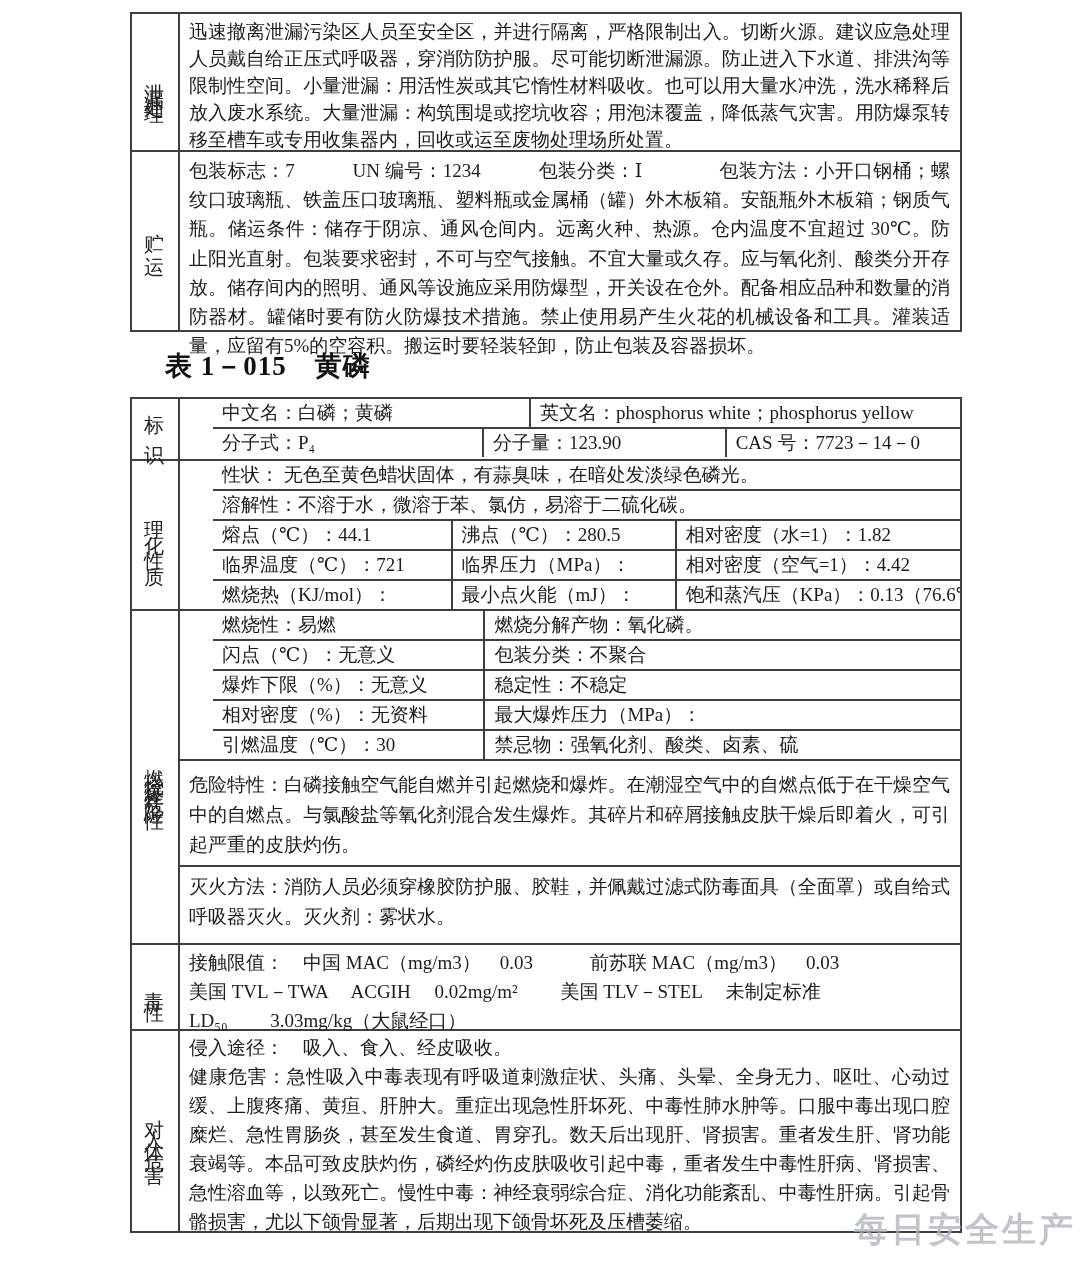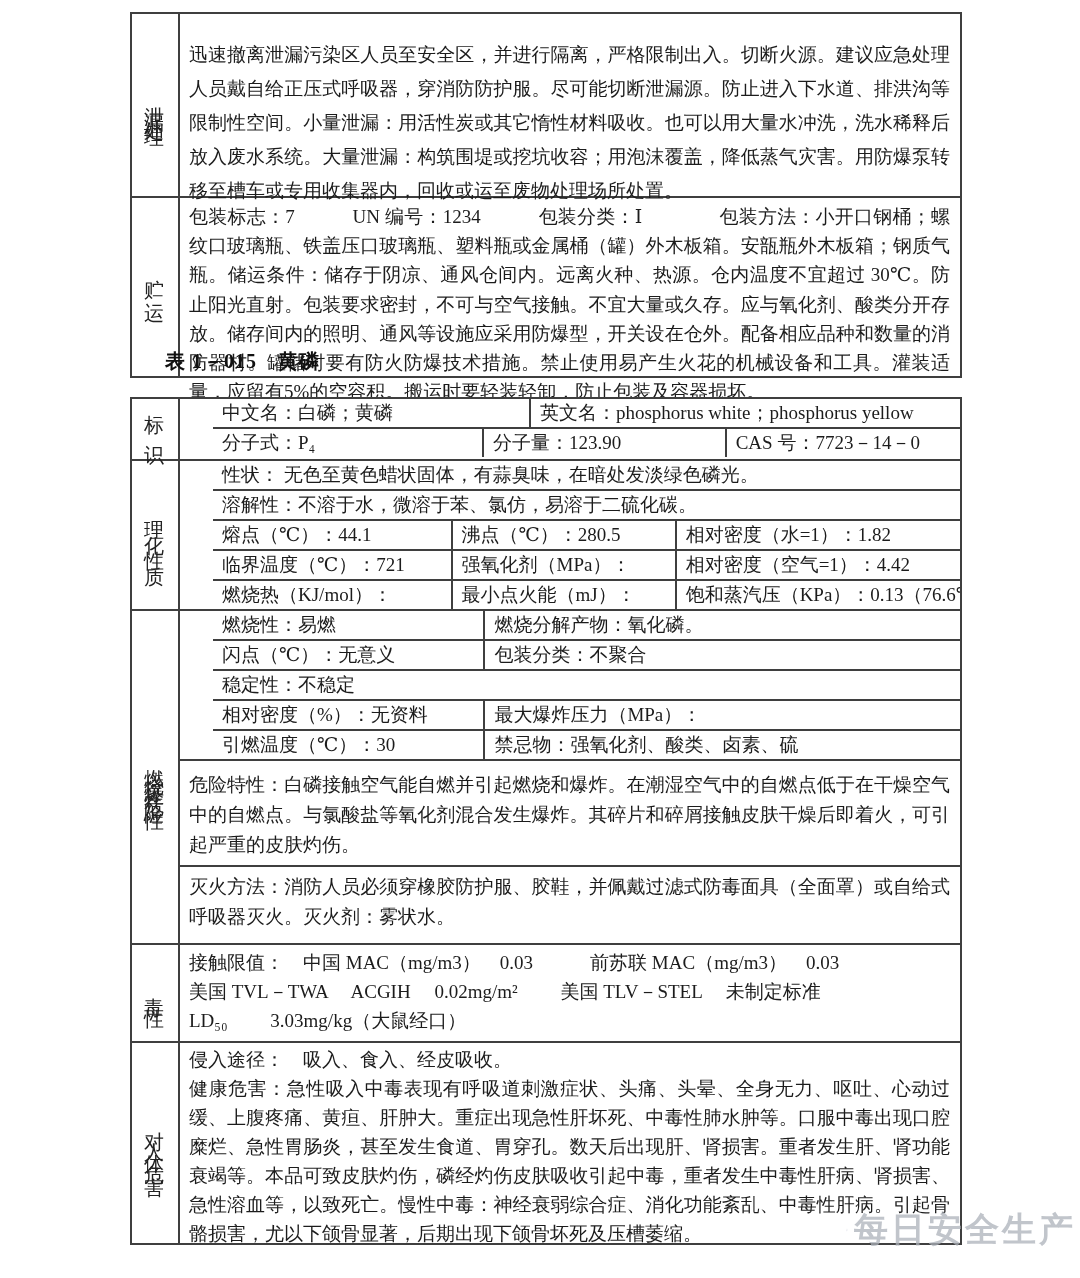--- a/index.html
+++ b/index.html
@@ -36,38 +36,38 @@
   .row + .row{border-top:2px solid #3f3f3f;}
   .cols{display:flex;align-items:stretch;}
   .cols .cell + .cell{border-left:2px solid #3f3f3f;}
   .cell{box-sizing:border-box;padding:0 0 0 9px;}
 
   
   .r1{height:28px;line-height:28px;font-size:19px;white-space:nowrap;overflow:hidden;margin-left:33px;}
   .r1 .cell{height:28px;line-height:28px;}
   
   .para{font-size:19px;text-align:justify;box-sizing:border-box;padding:4px 10px 0 9px;}
-  .p-xielou{height:162px;line-height:34px;margin-top:20px;}
+  .p-xielou{height:136px;line-height:27px;}
   .p-zhuyun{height:178px;line-height:29.2px;}
   .p-danger{height:104px;line-height:30px;padding-top:9px;}
   .p-fire{height:76px;line-height:30px;padding-top:5px;}
-  .p-tox{height:96px;line-height:29px;padding-top:3px;}
+  .p-tox{height:84px;line-height:29px;padding-top:3px;}
   .p-tox div{white-space:nowrap;}
   .p-harm{height:200px;line-height:29px;padding-top:2px;}
 
   
   .w-cn{flex:0 0 42.3%;}  .w-en{flex:1 1 auto;}
   .w-f1{flex:0 0 36%;}    .w-f2{flex:0 0 32.5%;} .w-f3{flex:1 1 auto;}
   .w-g1{flex:0 0 31.8%;}  .w-g2{flex:0 0 30%;}   .w-g3{flex:1 1 auto;}
   .w-h1{flex:0 0 36.2%;}  .w-h2{flex:1 1 auto;}
 
   
   .title{
     position:absolute;left:165px;top:348px;
-    font-size:20px;font-weight:bold;color:#111;
+    font-size:27px;font-weight:bold;color:#111;
     letter-spacing:1px;white-space:nowrap;
   }
 
   .table2{position:absolute;left:130px;top:397px;}
 
   
   .watermark{
     position:absolute;left:846px;top:1200px;width:230px;height:60px;
     display:flex;align-items:center;gap:6px;
     pointer-events:none;z-index:5;
@@ -137,21 +137,21 @@
           <div class="row r1">
               <div class="cell">溶解性：不溶于水，微溶于苯、氯仿，易溶于二硫化碳。</div>
             </div>
           <div class="row r1 cols">
             <div class="cell w-g1">熔点（℃）：44.1</div>
             <div class="cell w-g2">沸点（℃）：280.5</div>
             <div class="cell w-g3">相对密度（水=1）：1.82</div>
           </div>
           <div class="row r1 cols">
             <div class="cell w-g1">临界温度（℃）：721</div>
-            <div class="cell w-g2">强氧化剂（MPa）：</div>
+            <div class="cell w-g2">临界压力（MPa）：</div>
             <div class="cell w-g3">相对密度（空气=1）：4.42</div>
           </div>
           <div class="row r1 cols">
             <div class="cell w-g1">燃烧热（KJ/mol）：</div>
             <div class="cell w-g2">最小点火能（mJ）：</div>
             <div class="cell w-g3">饱和蒸汽压（KPa）：0.13（76.6℃）</div>
           </div>
         </div>
       </div>
 
@@ -162,20 +162,21 @@
         <div class="body">
           <div class="row r1 cols">
             <div class="cell w-h1">燃烧性：易燃</div>
             <div class="cell w-h2">燃烧分解产物：氧化磷。</div>
           </div>
           <div class="row r1 cols">
             <div class="cell w-h1">闪点（℃）：无意义</div>
             <div class="cell w-h2">包装分类：不聚合</div>
           </div>
           <div class="row r1 cols">
+            <div class="cell w-h1">爆炸下限（%）：无意义</div>
             <div class="cell w-h2">稳定性：不稳定</div>
           </div>
           <div class="row r1 cols">
             <div class="cell w-h1">相对密度（%）：无资料</div>
             <div class="cell w-h2">最大爆炸压力（MPa）：</div>
           </div>
           <div class="row r1 cols">
             <div class="cell w-h1">引燃温度（℃）：30</div>
             <div class="cell w-h2">禁忌物：强氧化剂、酸类、卤素、硫</div>
           </div>

